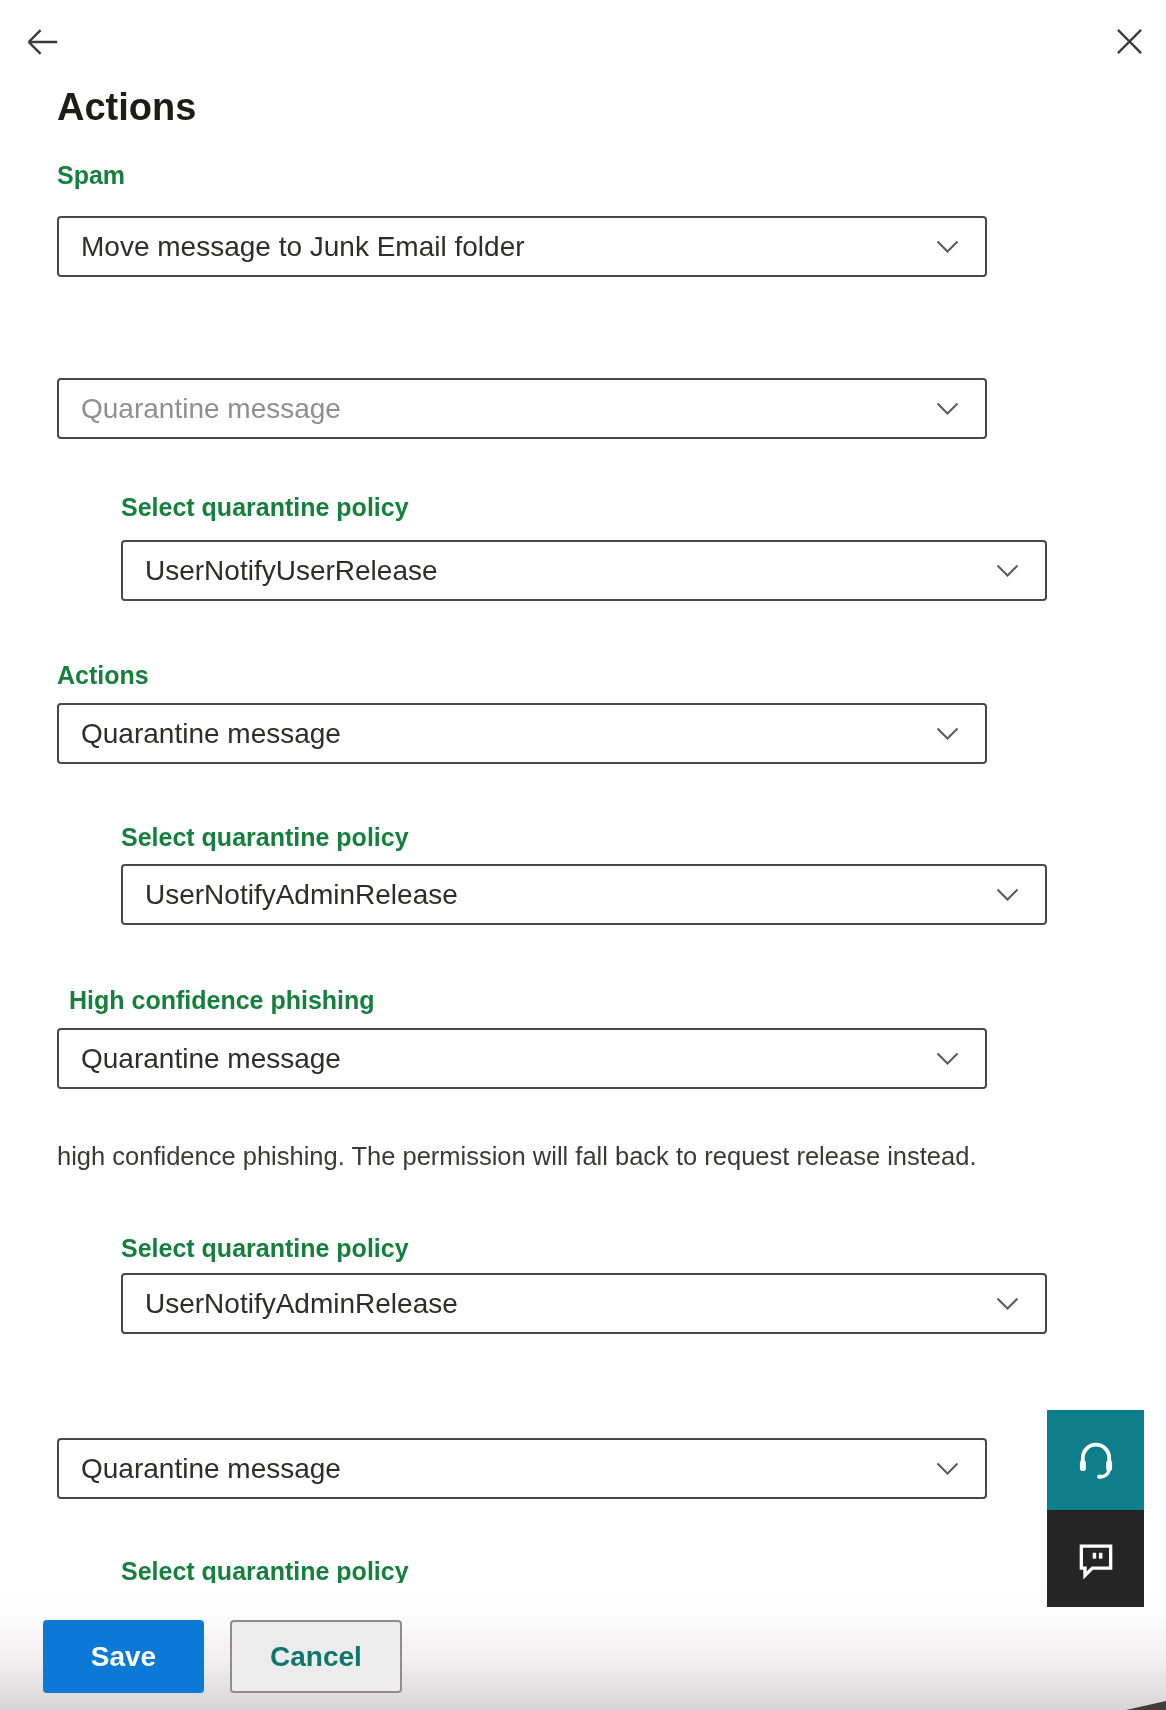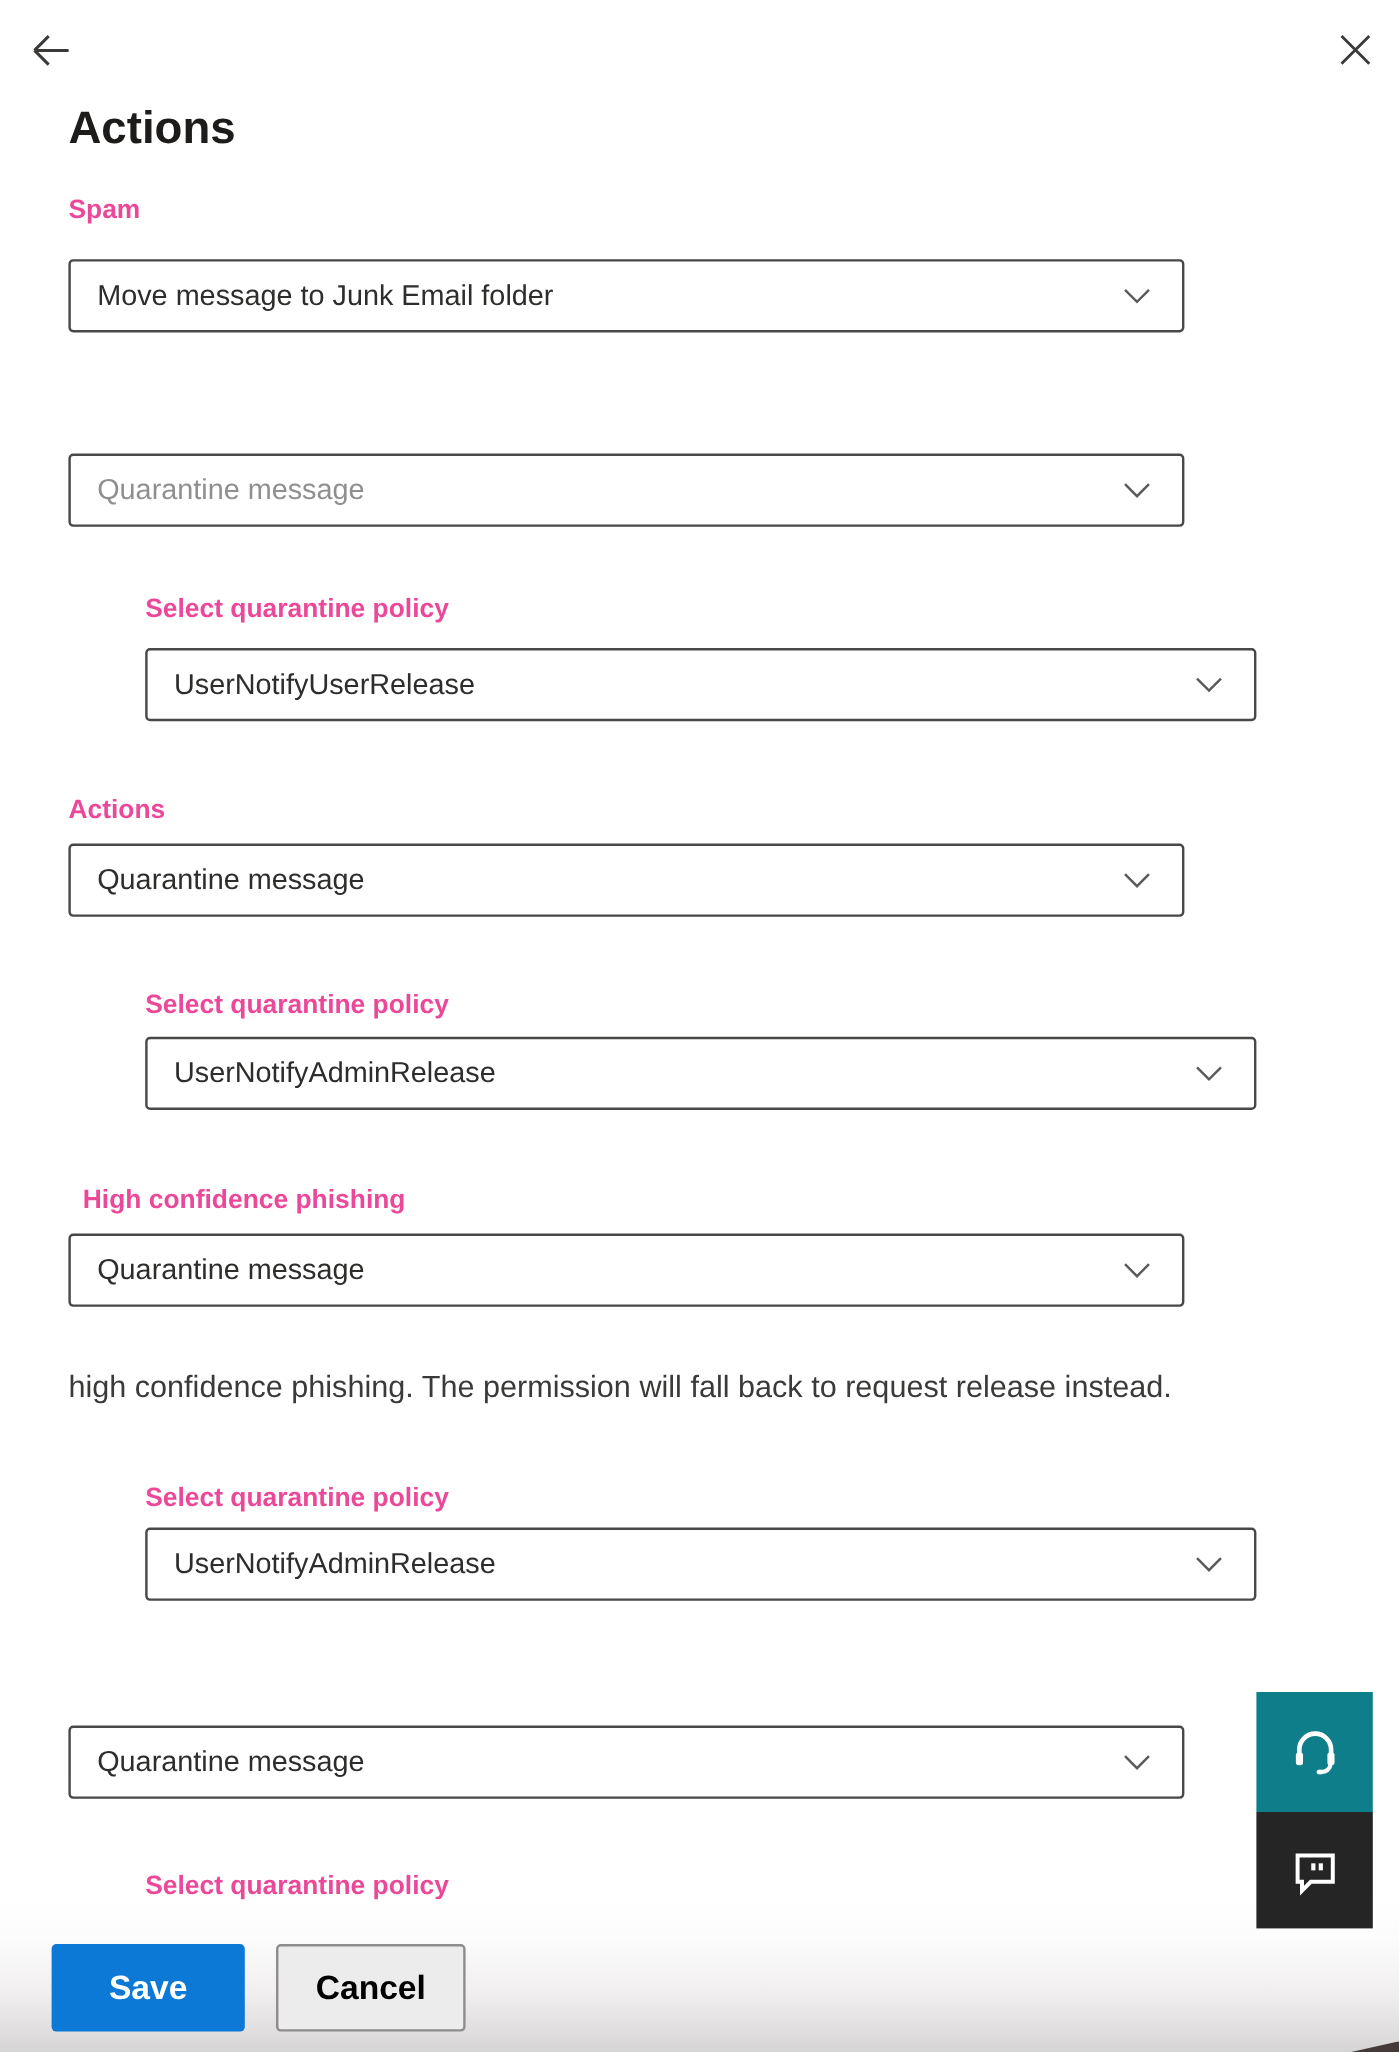--- a/index.html
+++ b/index.html
@@ -17,29 +17,29 @@
   .icon-btn{position:absolute;background:none;border:none;padding:0;margin:0;cursor:pointer;display:flex;align-items:center;justify-content:center;}
   .back-btn{left:20px;top:20px;width:44px;height:44px;}
   .close-btn{left:1107px;top:19px;width:44px;height:44px;}
 
   .page-title{
     position:absolute;left:57px;top:86px;
     font-size:38px;font-weight:700;color:#1d1c1b;letter-spacing:0;
   }
 
   .lbl{
-    position:absolute;font-size:22px;font-weight:600;color:#ec4899;line-height:30px;white-space:nowrap;
+    position:absolute;font-size:25px;font-weight:600;color:#15803d;line-height:30px;white-space:nowrap;
   }
   .combo{
     position:absolute;height:61px;box-sizing:border-box;
     border:2px solid #4a4846;border-radius:4px;background:#ffffff;
     display:flex;align-items:center;padding:0 66px 0 22px;cursor:pointer;
   }
   .combo-text{
-    font-size:24px;color:#2e2d2c;white-space:nowrap;overflow:hidden;text-overflow:ellipsis;
+    font-size:28px;color:#2e2d2c;white-space:nowrap;overflow:hidden;text-overflow:ellipsis;
   }
   .combo-text.muted{color:#8f8f8f;}
   .chev{position:absolute;right:26px;top:50%;transform:translateY(-50%);}
 
   .w-main{width:930px;}
   .w-ind{width:926px;}
 
   .pos-f1l{top:160px;left:57px;}  .pos-f1b{top:216px;left:57px;}
   .pos-f2l{top:336px;left:57px;}  .pos-f2b{top:378px;left:57px;}
   .pos-f3l{top:492px;left:121px;} .pos-f3b{top:540px;left:121px;}
@@ -58,21 +58,21 @@
   .footer{
     position:absolute;left:0;top:1583px;width:1166px;height:127px;z-index:5;
     background:linear-gradient(180deg,#ffffff 0%,#fdfcfc 25%,#f0eeee 62%,#e0dede 86%,#d6d4d4 100%);
   }
   .btn{
     position:absolute;box-sizing:border-box;border-radius:4px;
     font-family:"Liberation Sans", sans-serif;font-size:28px;font-weight:600;cursor:pointer;
     display:flex;align-items:center;justify-content:center;
   }
   .save-btn{left:43px;top:37px;width:161px;height:73px;background:#0b79d5;border:none;color:#ffffff;}
-  .cancel-btn{left:230px;top:37px;width:158px;height:73px;background:#ececec;border:2px solid #8f8d8b;color:#000000;}
+  .cancel-btn{left:230px;top:37px;width:172px;height:73px;background:#ececec;border:2px solid #8f8d8b;color:#0f766e;}
 
   .side-btn{position:absolute;left:1047px;width:97px;border:none;padding:0;cursor:pointer;z-index:6;
     display:flex;align-items:center;justify-content:center;}
   .help-btn{top:1410px;height:100px;background:#0f7e8b;}
   .feedback-btn{top:1510px;height:97px;background:#252525;}
 
   .cursor-artifact{
     position:absolute;left:1126px;top:1701px;width:40px;height:9px;z-index:7;
     background:#453a38;clip-path:polygon(100% 0,100% 100%,0 100%);
   }

